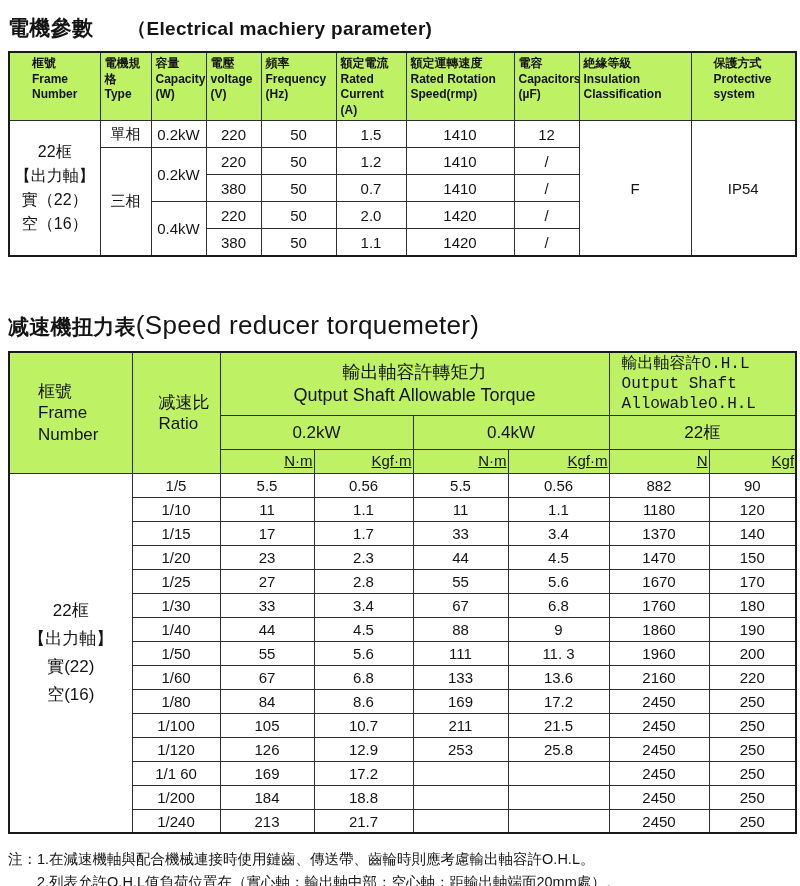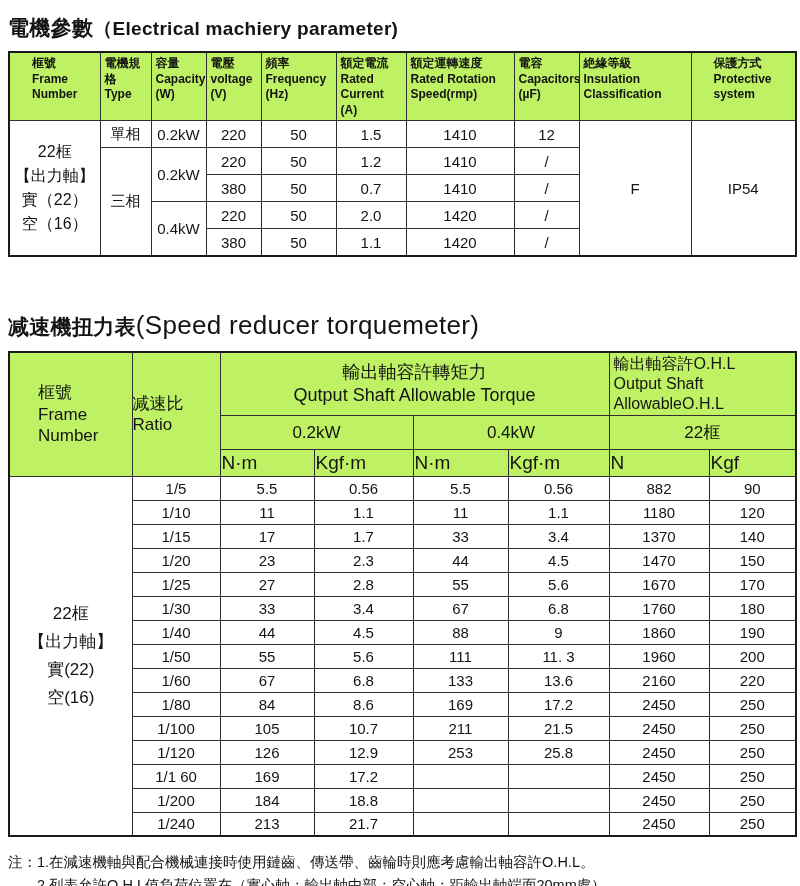--- a/index.html
+++ b/index.html
@@ -7,21 +7,21 @@
     width:800px; height:886px;
     font-family:"Liberation Sans","DejaVu Sans",sans-serif;
     color:#141414;
     -webkit-font-smoothing:antialiased;
   }
   .page { padding:4px 5px 0 8px; }
 
   .title { margin:0; font-weight:700; letter-spacing:.3px; }
   .title .zh { font-size:21px;text-align:right; }
   .t1 { margin:2px 0 8px 0; }
-  .t1 .en { font-size:19px; font-weight:700; }
+  .t1 .en { font-size:19px; font-weight:700;margin-left:34px; }
   .t2 { margin:48px 0 9px 0; }
   .t2 .en { font-size:26px; font-weight:400; }
 
   table { border-collapse:collapse; table-layout:fixed; border:2px solid #1a1a1a; background:#fff; }
   th,td { border:1px solid #2e2e2e; overflow:hidden; }
   th { background:#bef264; white-space:pre-line; }
   td { text-align:center; vertical-align:middle; font-size:15px; padding:0 2px; }
 
   
   .motor { width:787px; }
@@ -35,25 +35,25 @@
   .frame-cell { white-space:pre-line; font-size:16px; line-height:1.5; }
 
   
   .reducer { width:787px; }
   .reducer tbody tr { height:24px; }
   .reducer th { font-weight:400; vertical-align:middle; line-height:1.25; }
   .reducer tr.r1 { height:56px; }
   .reducer tr.r2 { height:34px; }
   .reducer tr.r3 { height:24px; }
   .th-frame { font-size:17px; text-align:left; padding-left:28px; line-height:1.35; }
-  .th-ratio { font-size:17px; text-align:left; padding-left:0; line-height:1.35; }
+  .th-ratio { font-size:17px; text-align:left; padding-left:26px; line-height:1.35; }
   .th-torque { font-size:18px; text-align:center; }
-  .th-ohl { font-size:16px; text-align:left; padding-left:4px; line-height:1.2; }
+  .th-ohl { font-size:16px; text-align:left; padding-left:12px; line-height:1.2;font-family:Liberation Mono, monospace; }
   .th-kw { font-size:17px; text-align:center; }
-  .th-unit { font-size:19px; text-align:left; }
+  .th-unit { font-size:15px; text-align:right;text-decoration:underline; }
   .reducer .frame-cell { font-size:17px; line-height:1.65; }
 
   
   .notes { display:flex; margin-top:14px; font-size:14.5px; line-height:1.55; }
   .notes-label { white-space:nowrap; }
   .notes-lines { flex:1; }
 </style>
 </head>
 <body>
 

